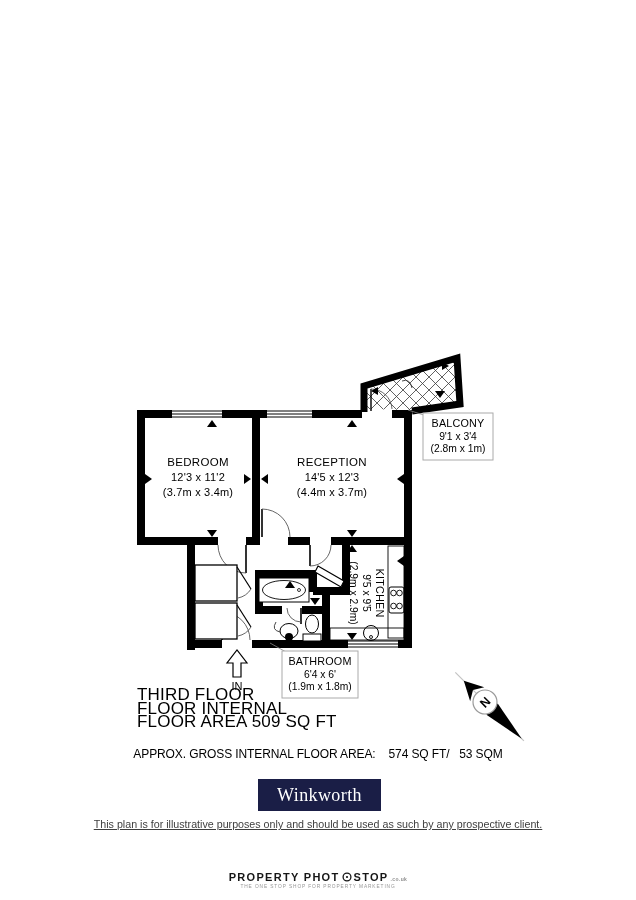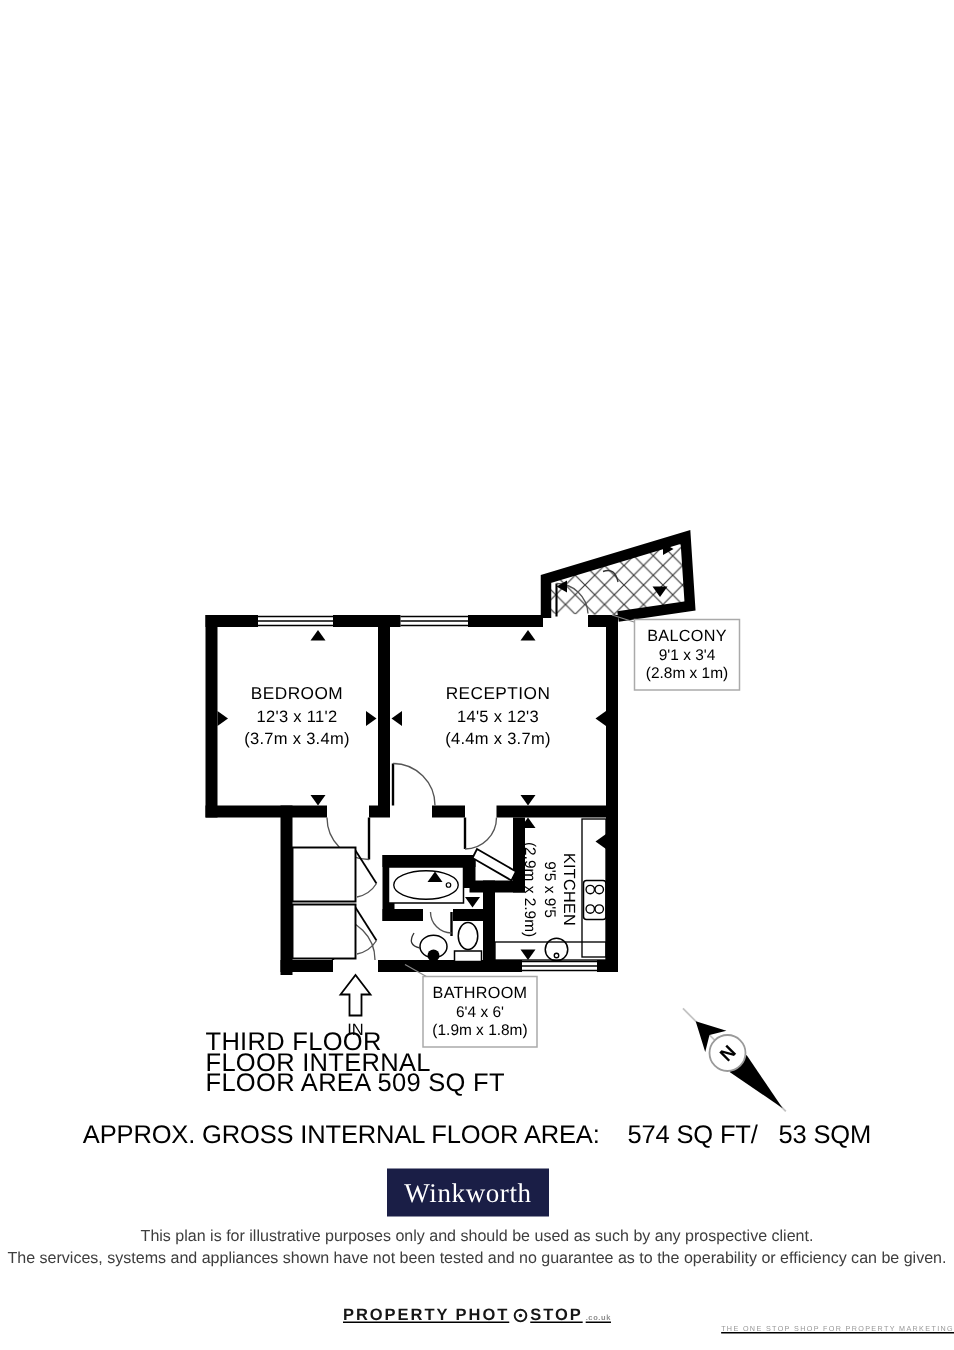--- a/index.html
+++ b/index.html
@@ -14,33 +14,33 @@
   .box-dims{font-size:10.3px;}
   .in-label{font-size:11px;}
   .n-label{font-size:12.5px;font-weight:bold;}
   #plan-svg{position:absolute;left:0;top:0;}
   .third-floor{
     position:absolute;left:137px;top:688px;font-size:17px;line-height:13.5px;
     letter-spacing:.2px;color:#000;
   }
   .area-line{
     position:absolute;left:0;top:747px;width:636px;text-align:center;
-    font-size:17px;letter-spacing:-.1px;white-space:pre;color:#000;
+    font-size:12px;letter-spacing:-.1px;white-space:pre;color:#000;
   }
   .agent-logo{
-    position:absolute;left:258px;top:779px;width:108px;height:32px;
+    position:absolute;left:258px;top:779px;width:123px;height:32px;
     display:flex;align-items:center;justify-content:center;
     font-family:"Liberation Serif", serif;font-size:18px;color:#fff;letter-spacing:.4px;
   }
   .disclaimer{
     position:absolute;left:0;top:817px;width:636px;text-align:center;
-    font-size:10.7px;line-height:15px;color:#3e3e3e;
+    font-size:10.7px;line-height:15px;color:#3e3e3e;text-decoration:underline;
   }
   .footer-brand{
-    position:absolute;left:0;top:871px;width:636px;text-align:right;text-decoration:underline;
+    position:absolute;left:0;top:871px;width:636px;text-align:center;
   }
   .footer-row1{
     display:flex;align-items:center;justify-content:center;gap:2px;
     font-size:11px;font-weight:bold;letter-spacing:1.3px;color:#161616;
   }
   .footer-suffix{font-size:5px;font-weight:bold;letter-spacing:.4px;color:#8d8d8d;align-self:flex-end;margin-bottom:1px;}
   .footer-tagline{font-size:4.8px;letter-spacing:.9px;color:#979797;margin-top:1px;}
   .aperture{display:inline-block;line-height:0;}
 </style>
 </head>
@@ -236,21 +236,20 @@
 </div>
 
 <div class="area-line">APPROX. GROSS INTERNAL FLOOR AREA:    574 SQ FT/   53 SQM</div>
 
 <div class="agent-logo" style="background: rgb(26, 30, 70);">
   <span>Winkworth</span>
 </div>
 
 <div class="disclaimer">
   <div>This plan is for illustrative purposes only and should be used as such by any prospective client.</div>
-  <div>The services, systems and appliances shown have not been tested and no guarantee as to the operability or efficiency can be given.</div>
 </div>
 
 <div class="footer-brand">
   <div class="footer-row1">
     <span>PROPERTY PHOT</span>
     <span class="aperture">
       <svg width="10" height="10" viewBox="0 0 10 10">
         <circle cx="5" cy="5" r="3.9" fill="none" stroke="#161616" stroke-width="1.3"></circle>
         <circle cx="5" cy="5" r="1.1" fill="#161616"></circle>
       </svg>

